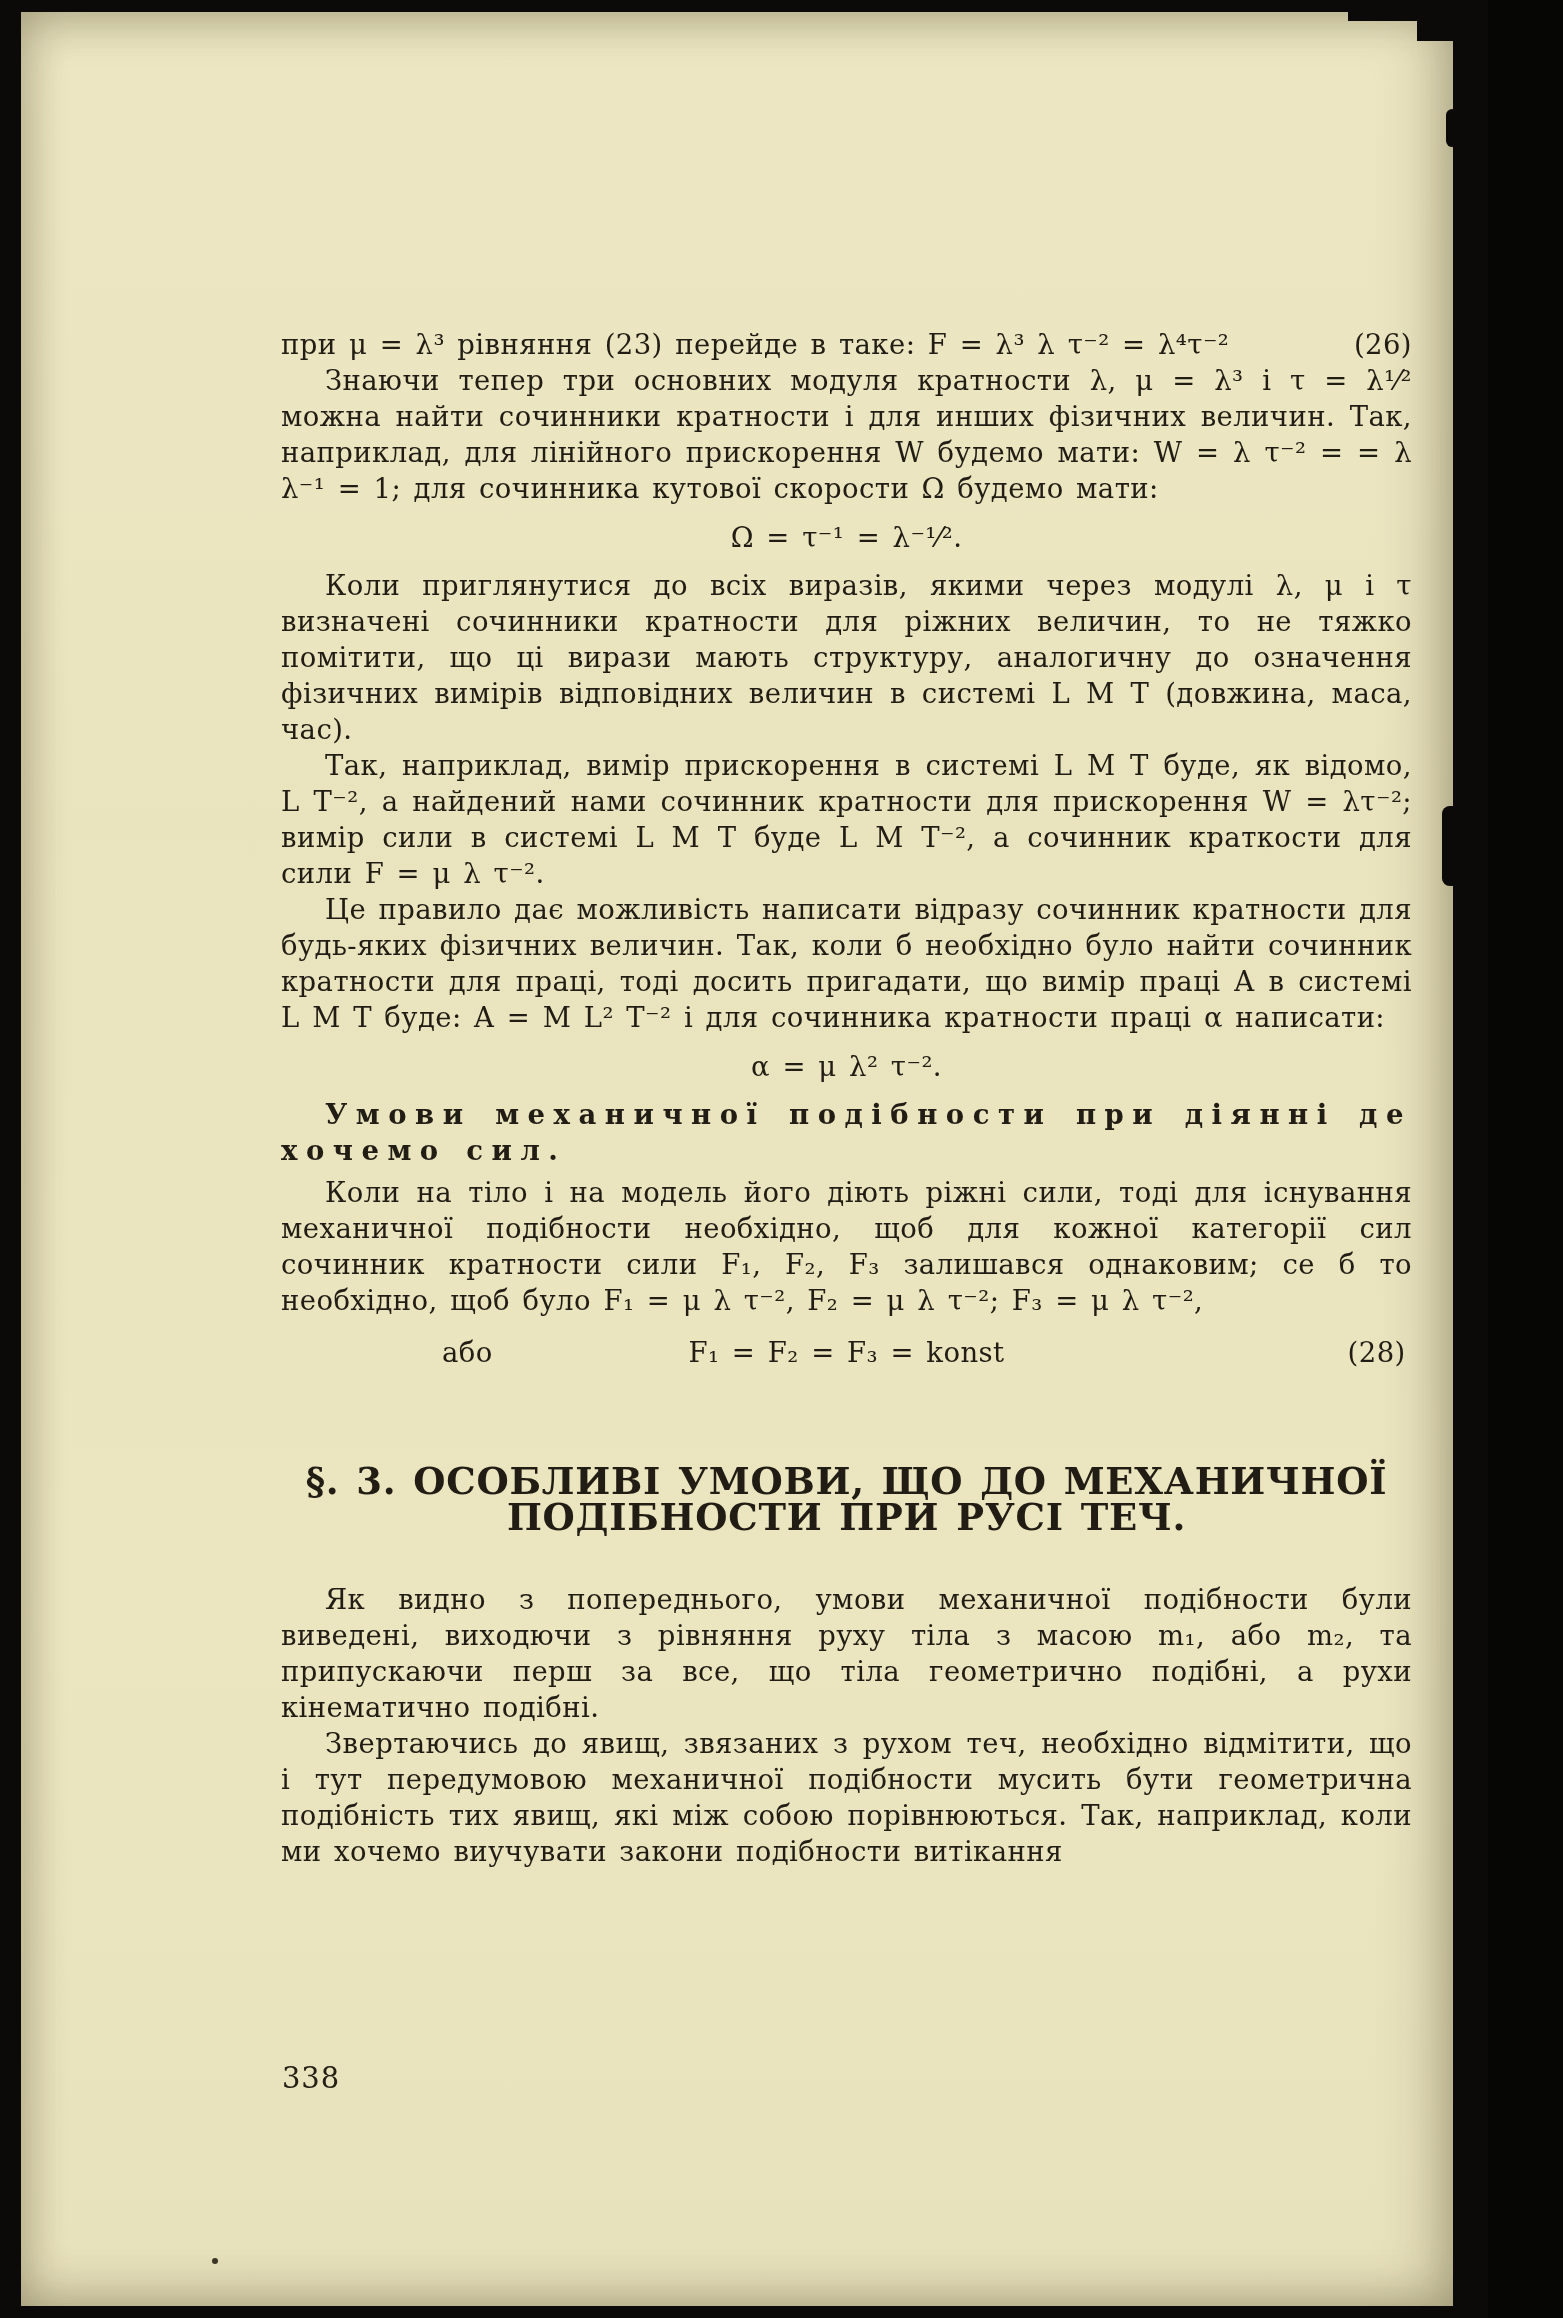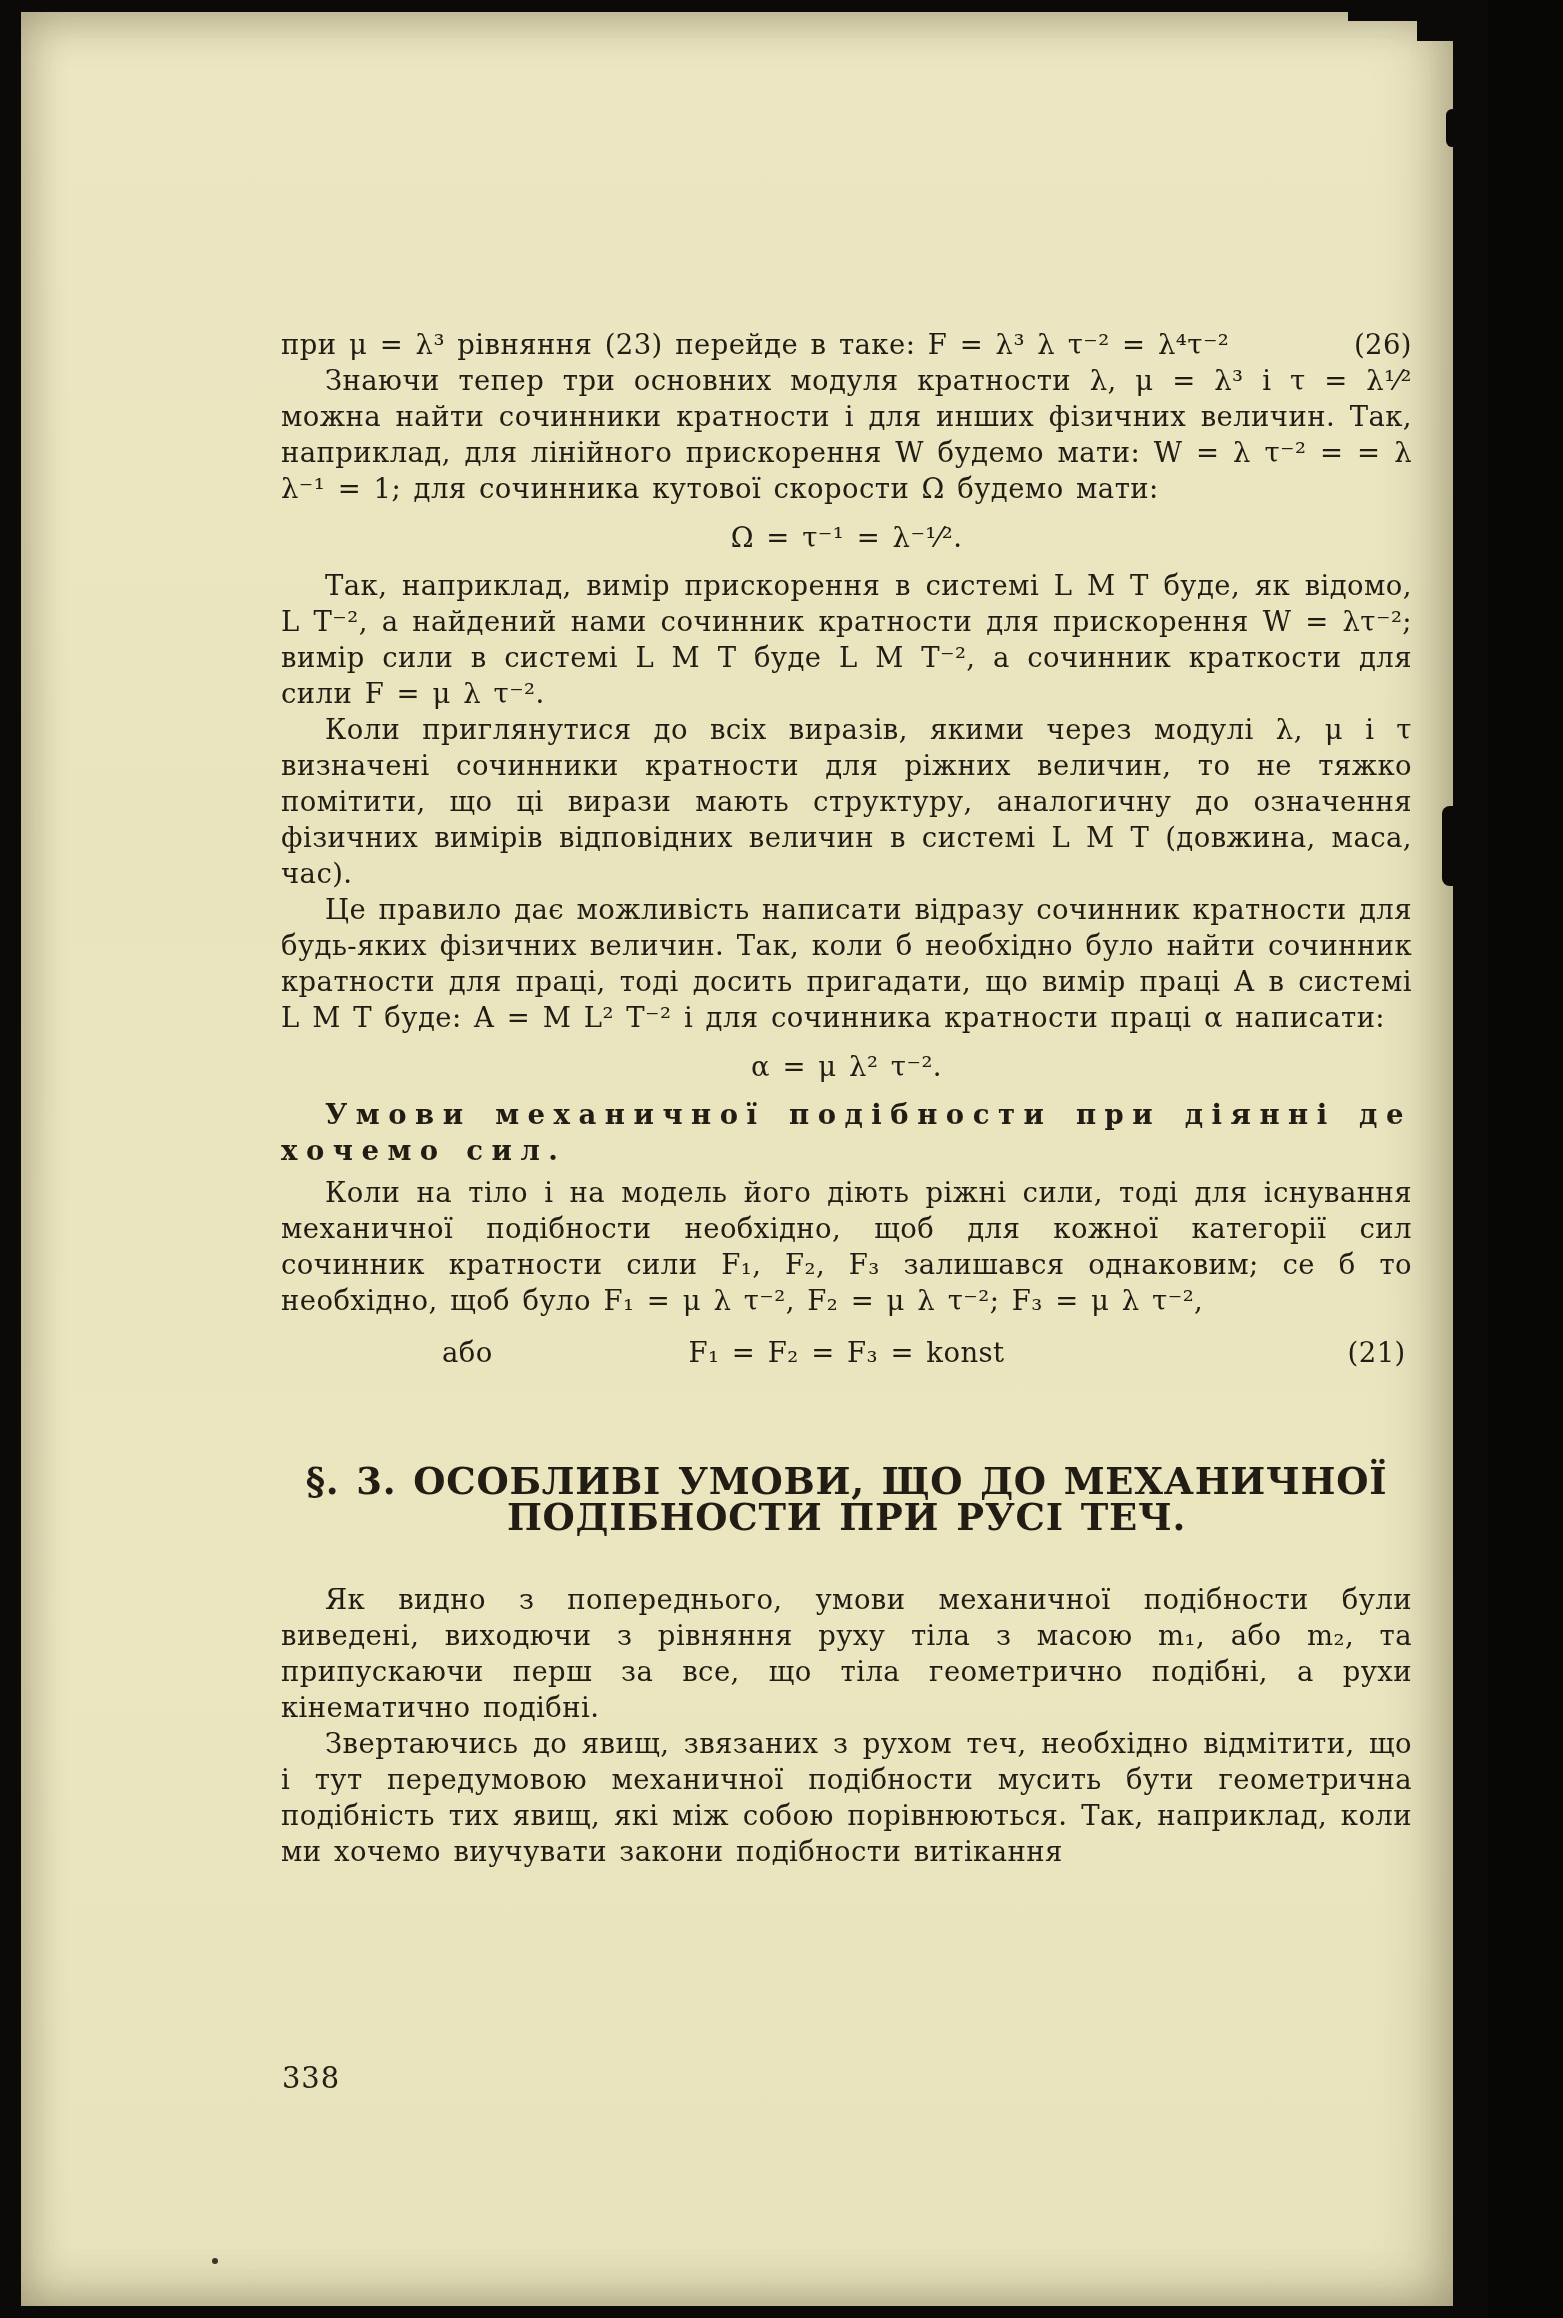--- a/index.html
+++ b/index.html
@@ -89,38 +89,38 @@
       </div>
 
 
 
       <p class="para">Знаючи тепер три основних модуля кратности λ, μ = λ³ і τ = λ¹⁄² можна найти сочинники кратности і для инших фізичних величин. Так, наприклад, для лінійного прискорення W будемо мати: W = λ τ⁻² = = λ λ⁻¹ = 1; для сочинника кутової скорости Ω будемо мати:</p>
 
       <div class="eqrow">
         <span>Ω = τ⁻¹ = λ⁻¹⁄².</span>
       </div>
 
+      <p class="para">Коли приглянутися до всіх виразів, якими через модулі λ, μ і τ визначені сочинники кратности для ріжних величин, то не тяжко помітити, що ці вирази мають структуру, аналогичну до означення фізичних вимірів відповідних величин в системі L M T (довжина, маса, час).</p>
+
       <p class="para">Так, наприклад, вимір прискорення в системі L M T буде, як відомо, L T⁻², а найдений нами сочинник кратности для прискорення W = λτ⁻²;  вимір сили в системі L M T буде L M T⁻², а сочинник краткости для сили F = μ λ τ⁻².</p>
-
-      <p class="para">Коли приглянутися до всіх виразів, якими через модулі λ, μ і τ визначені сочинники кратности для ріжних величин, то не тяжко помітити, що ці вирази мають структуру, аналогичну до означення фізичних вимірів відповідних величин в системі L M T (довжина, маса, час).</p>
 
       <p class="para">Це правило дає можливість написати відразу сочинник кратности для будь-яких фізичних величин. Так, коли б необхідно було найти сочинник кратности для праці, тоді досить пригадати, що вимір праці A в системі L M T буде: A = M L² T⁻² і для сочинника кратности праці α написати:</p>
 
       <div class="eqrow">
         <span>α = μ λ² τ⁻².</span>
       </div>
 
       <div class="subhead">Умови механичної подібности при діянні де хочемо сил.</div>
 
       <p class="para">Коли на тіло і на модель його діють ріжні сили, тоді для існування механичної подібности необхідно, щоб для кожної категорії сил сочинник кратности сили F₁, F₂, F₃ залишався однаковим; се б то необхідно, щоб було F₁ = μ λ τ⁻², F₂ = μ λ τ⁻²;  F₃ = μ λ τ⁻²,</p>
 
       <div class="konstrow">
         <span class="lbl">або</span>
         <span>F₁ = F₂ = F₃ = konst</span>
-        <span class="eqno">(21)</span>
+        <span class="eqno">(28)</span>
       </div>
 
       <div class="section">§. 3. ОСОБЛИВІ УМОВИ, ЩО ДО МЕХАНИЧНОЇ ПОДІБНОСТИ ПРИ РУСІ ТЕЧ.</div>
 
       <p class="para">Як видно з попереднього, умови механичної подібности були виведені, виходючи з рівняння руху тіла з масою m₁, або m₂, та припускаючи перш за все, що тіла геометрично подібні, а рухи кінематично подібні.</p>
 
       <p class="para">Звертаючись до явищ, звязаних з рухом теч, необхідно відмітити, що і тут передумовою механичної подібности мусить бути геометрична подібність тих явищ, які між собою порівнюються. Так, наприклад, коли ми хочемо виучувати закони подібности витікання</p>
 
     </div>
 

